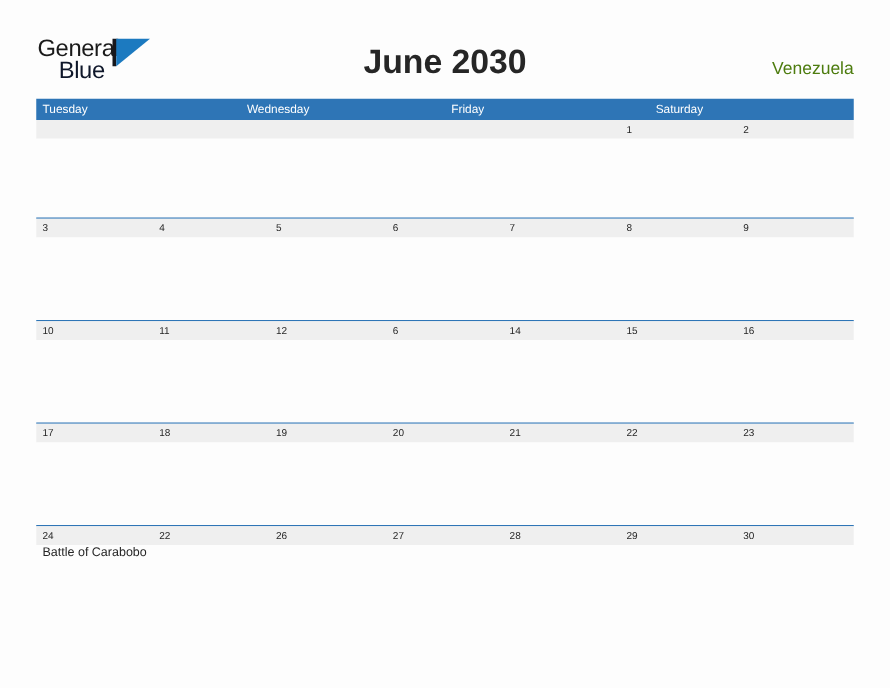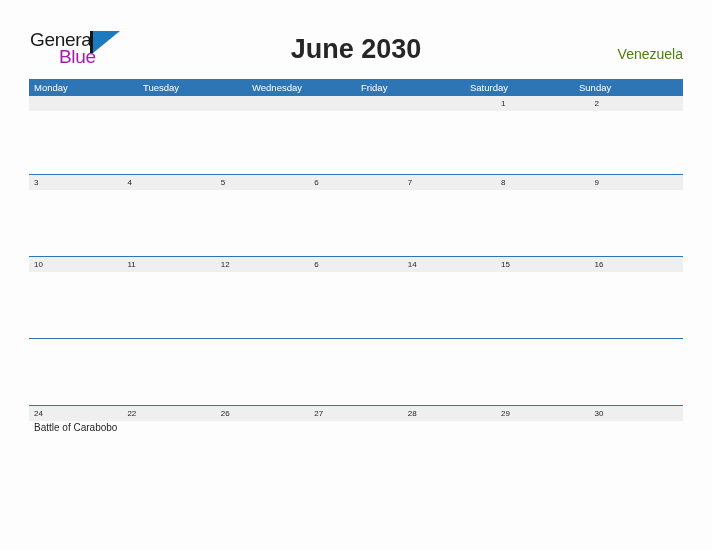--- a/index.html
+++ b/index.html
@@ -43,25 +43,24 @@
     color: #1a1a1a;
     letter-spacing: -0.3px;
     line-height: 20px;
     white-space: nowrap;
   }
   .logo-blue {
     position: absolute;
     left: 17px;
     top: 17px;
     font-size: 19px;
-    color: #a21caf;
+    color: #0f172a;
     letter-spacing: -0.3px;
     line-height: 20px;
     white-space: nowrap;
-    margin-left: 12px;
   }
   .logo-mark {
     position: absolute;
     left: 60px;
     top: 1px;
     width: 32px;
     height: 22px;
   }
   .logo-bar {
     position: absolute;
@@ -189,26 +188,24 @@
     </div>
 
     <h1 class="title">June 2030</h1>
 
     <div class="country">Venezuela</div>
   </div>
 
   <div class="calendar">
 
     <div class="weekday-row">
-      <div class="weekday">Monday</div>
       <div class="weekday">Tuesday</div>
       <div class="weekday">Wednesday</div>
       <div class="weekday">Friday</div>
       <div class="weekday">Saturday</div>
-      <div class="weekday">Sunday</div>
     </div>
 
     <div class="week first">
       <div class="week-dates">
         <div class="daynum"></div>
         <div class="daynum"></div>
         <div class="daynum"></div>
         <div class="daynum"></div>
         <div class="daynum"></div>
         <div class="daynum">1</div>
@@ -306,20 +303,29 @@
             <div class="event"></div>
           </div>
         <div class="daycell">
             <div class="event"></div>
           </div>
       </div>
     </div>
 
     <div class="week">
       <div class="week-sep"></div>
+      <div class="week-dates">
+        <div class="daynum">17</div>
+        <div class="daynum">18</div>
+        <div class="daynum">19</div>
+        <div class="daynum">20</div>
+        <div class="daynum">21</div>
+        <div class="daynum">22</div>
+        <div class="daynum">23</div>
+      </div>
       <div class="week-body">
         <div class="daycell">
             <div class="event"></div>
           </div>
         <div class="daycell">
             <div class="event"></div>
           </div>
         <div class="daycell">
             <div class="event"></div>
           </div>

